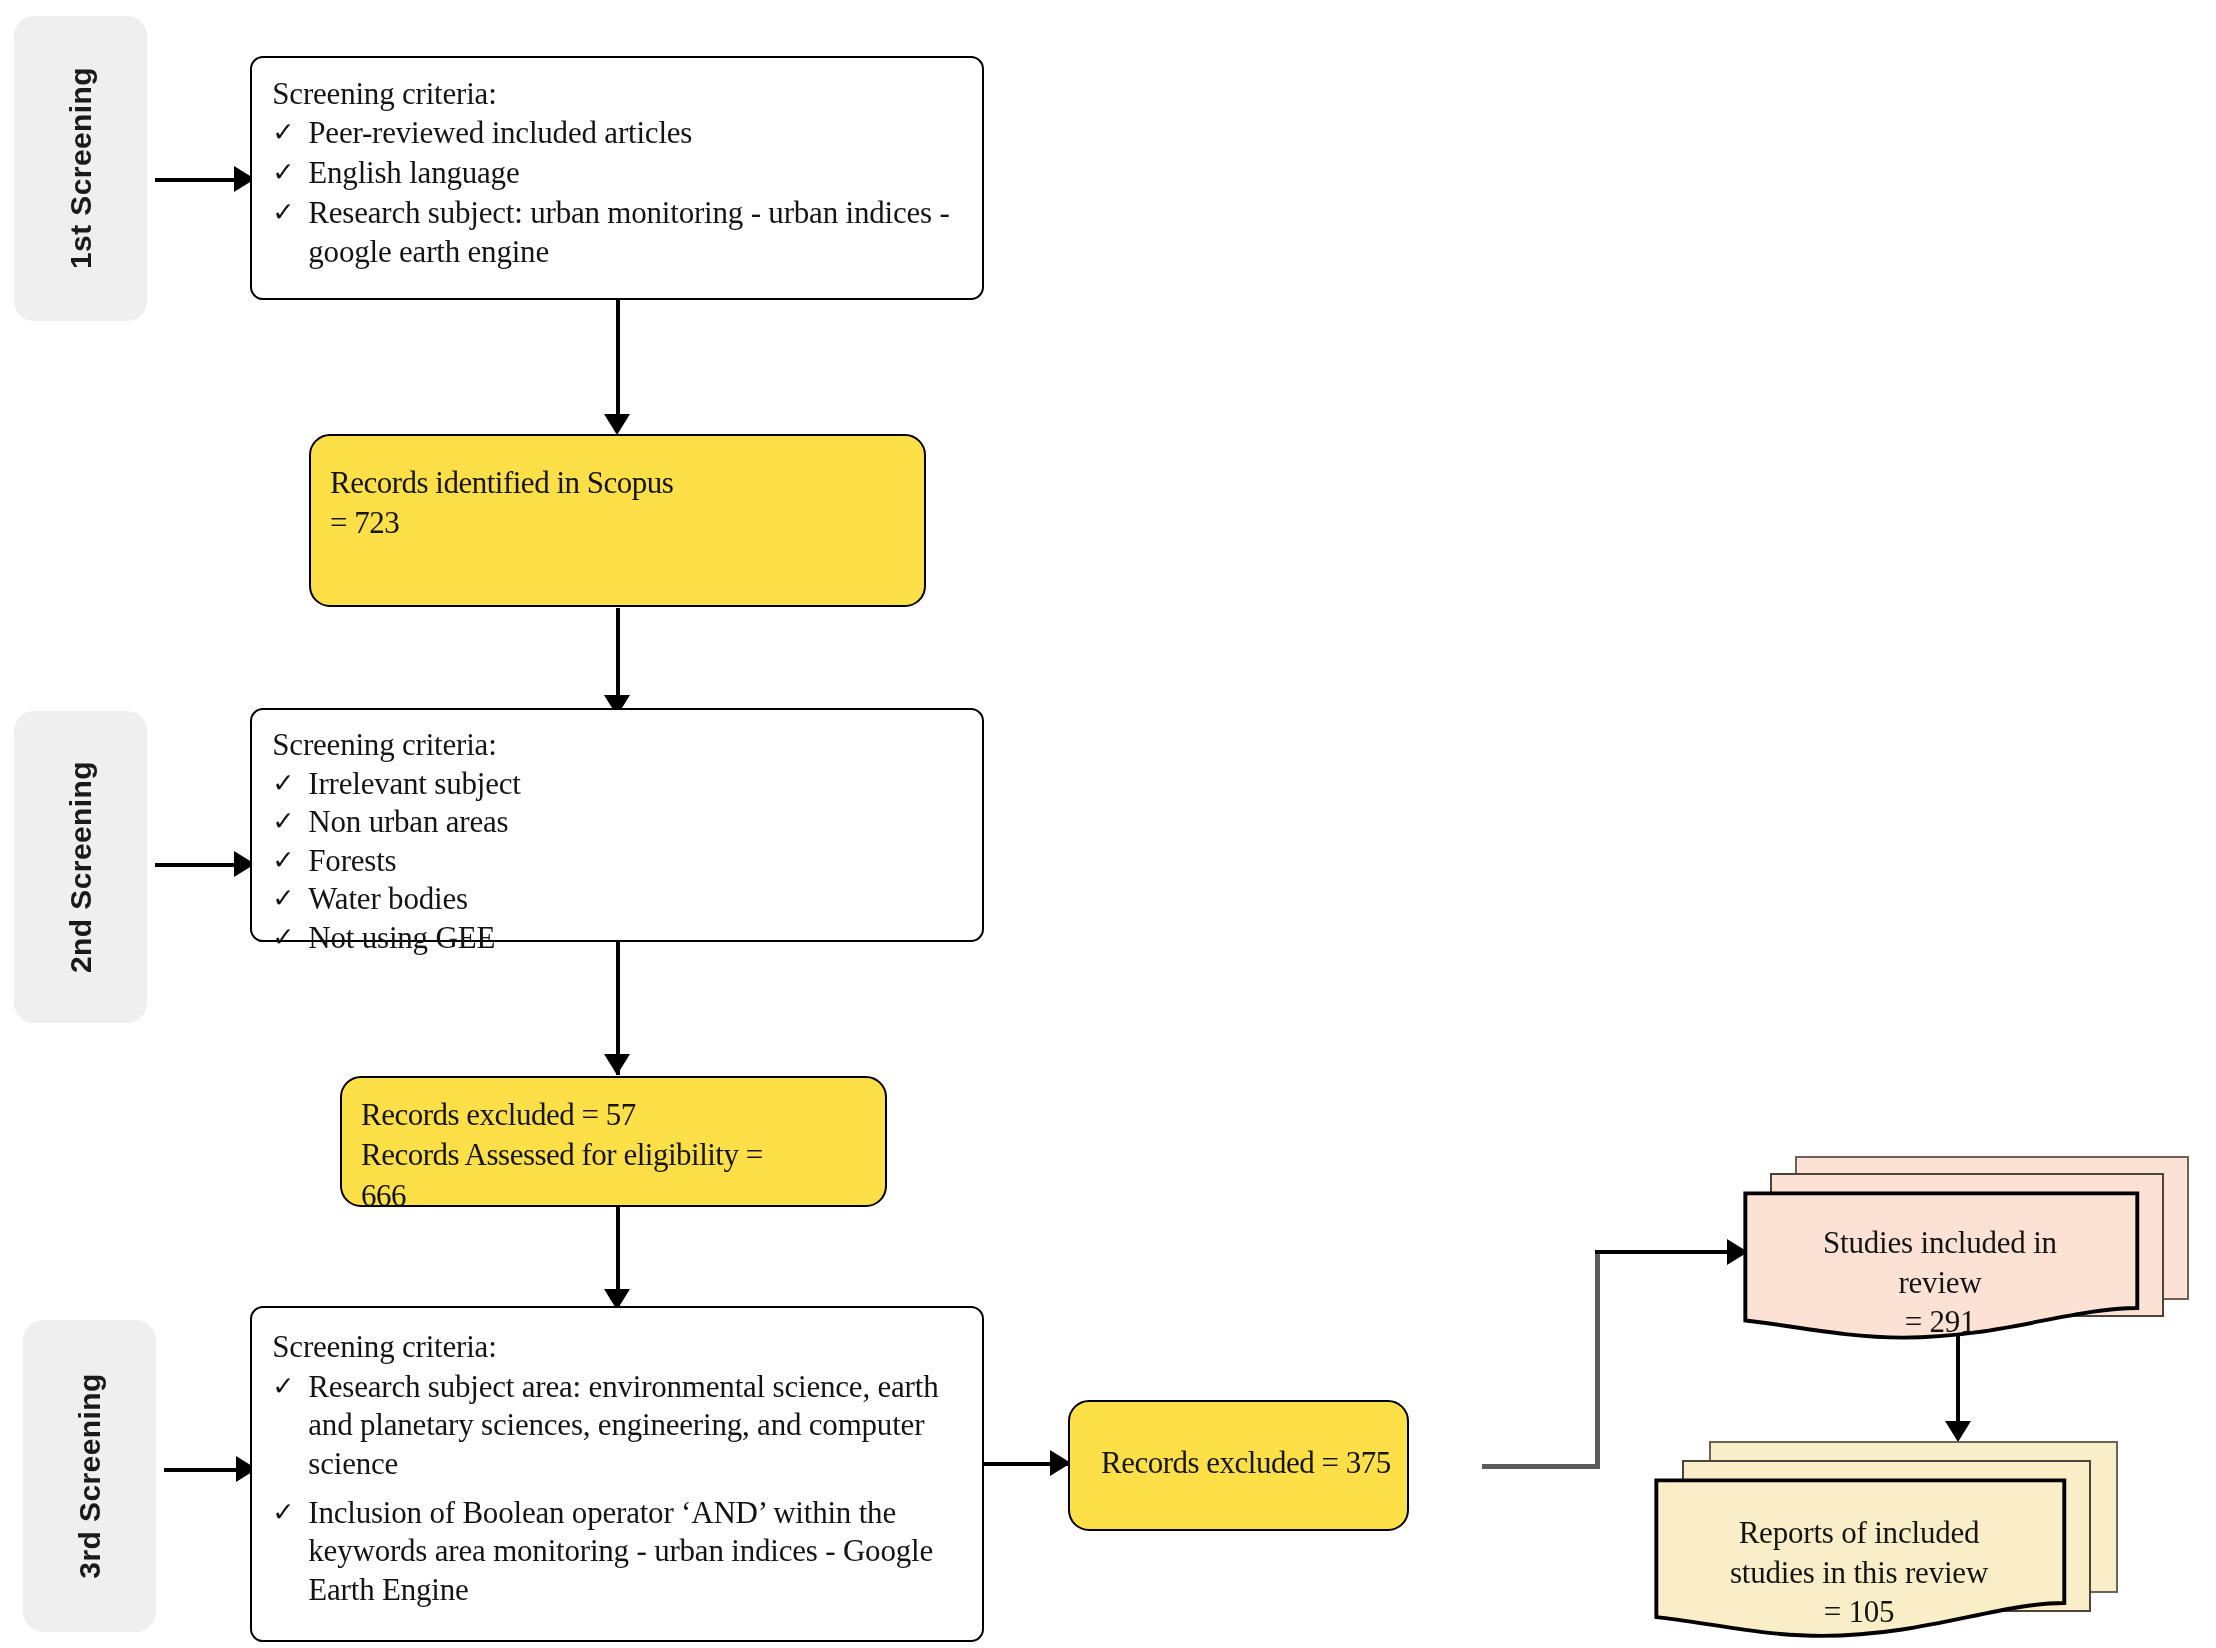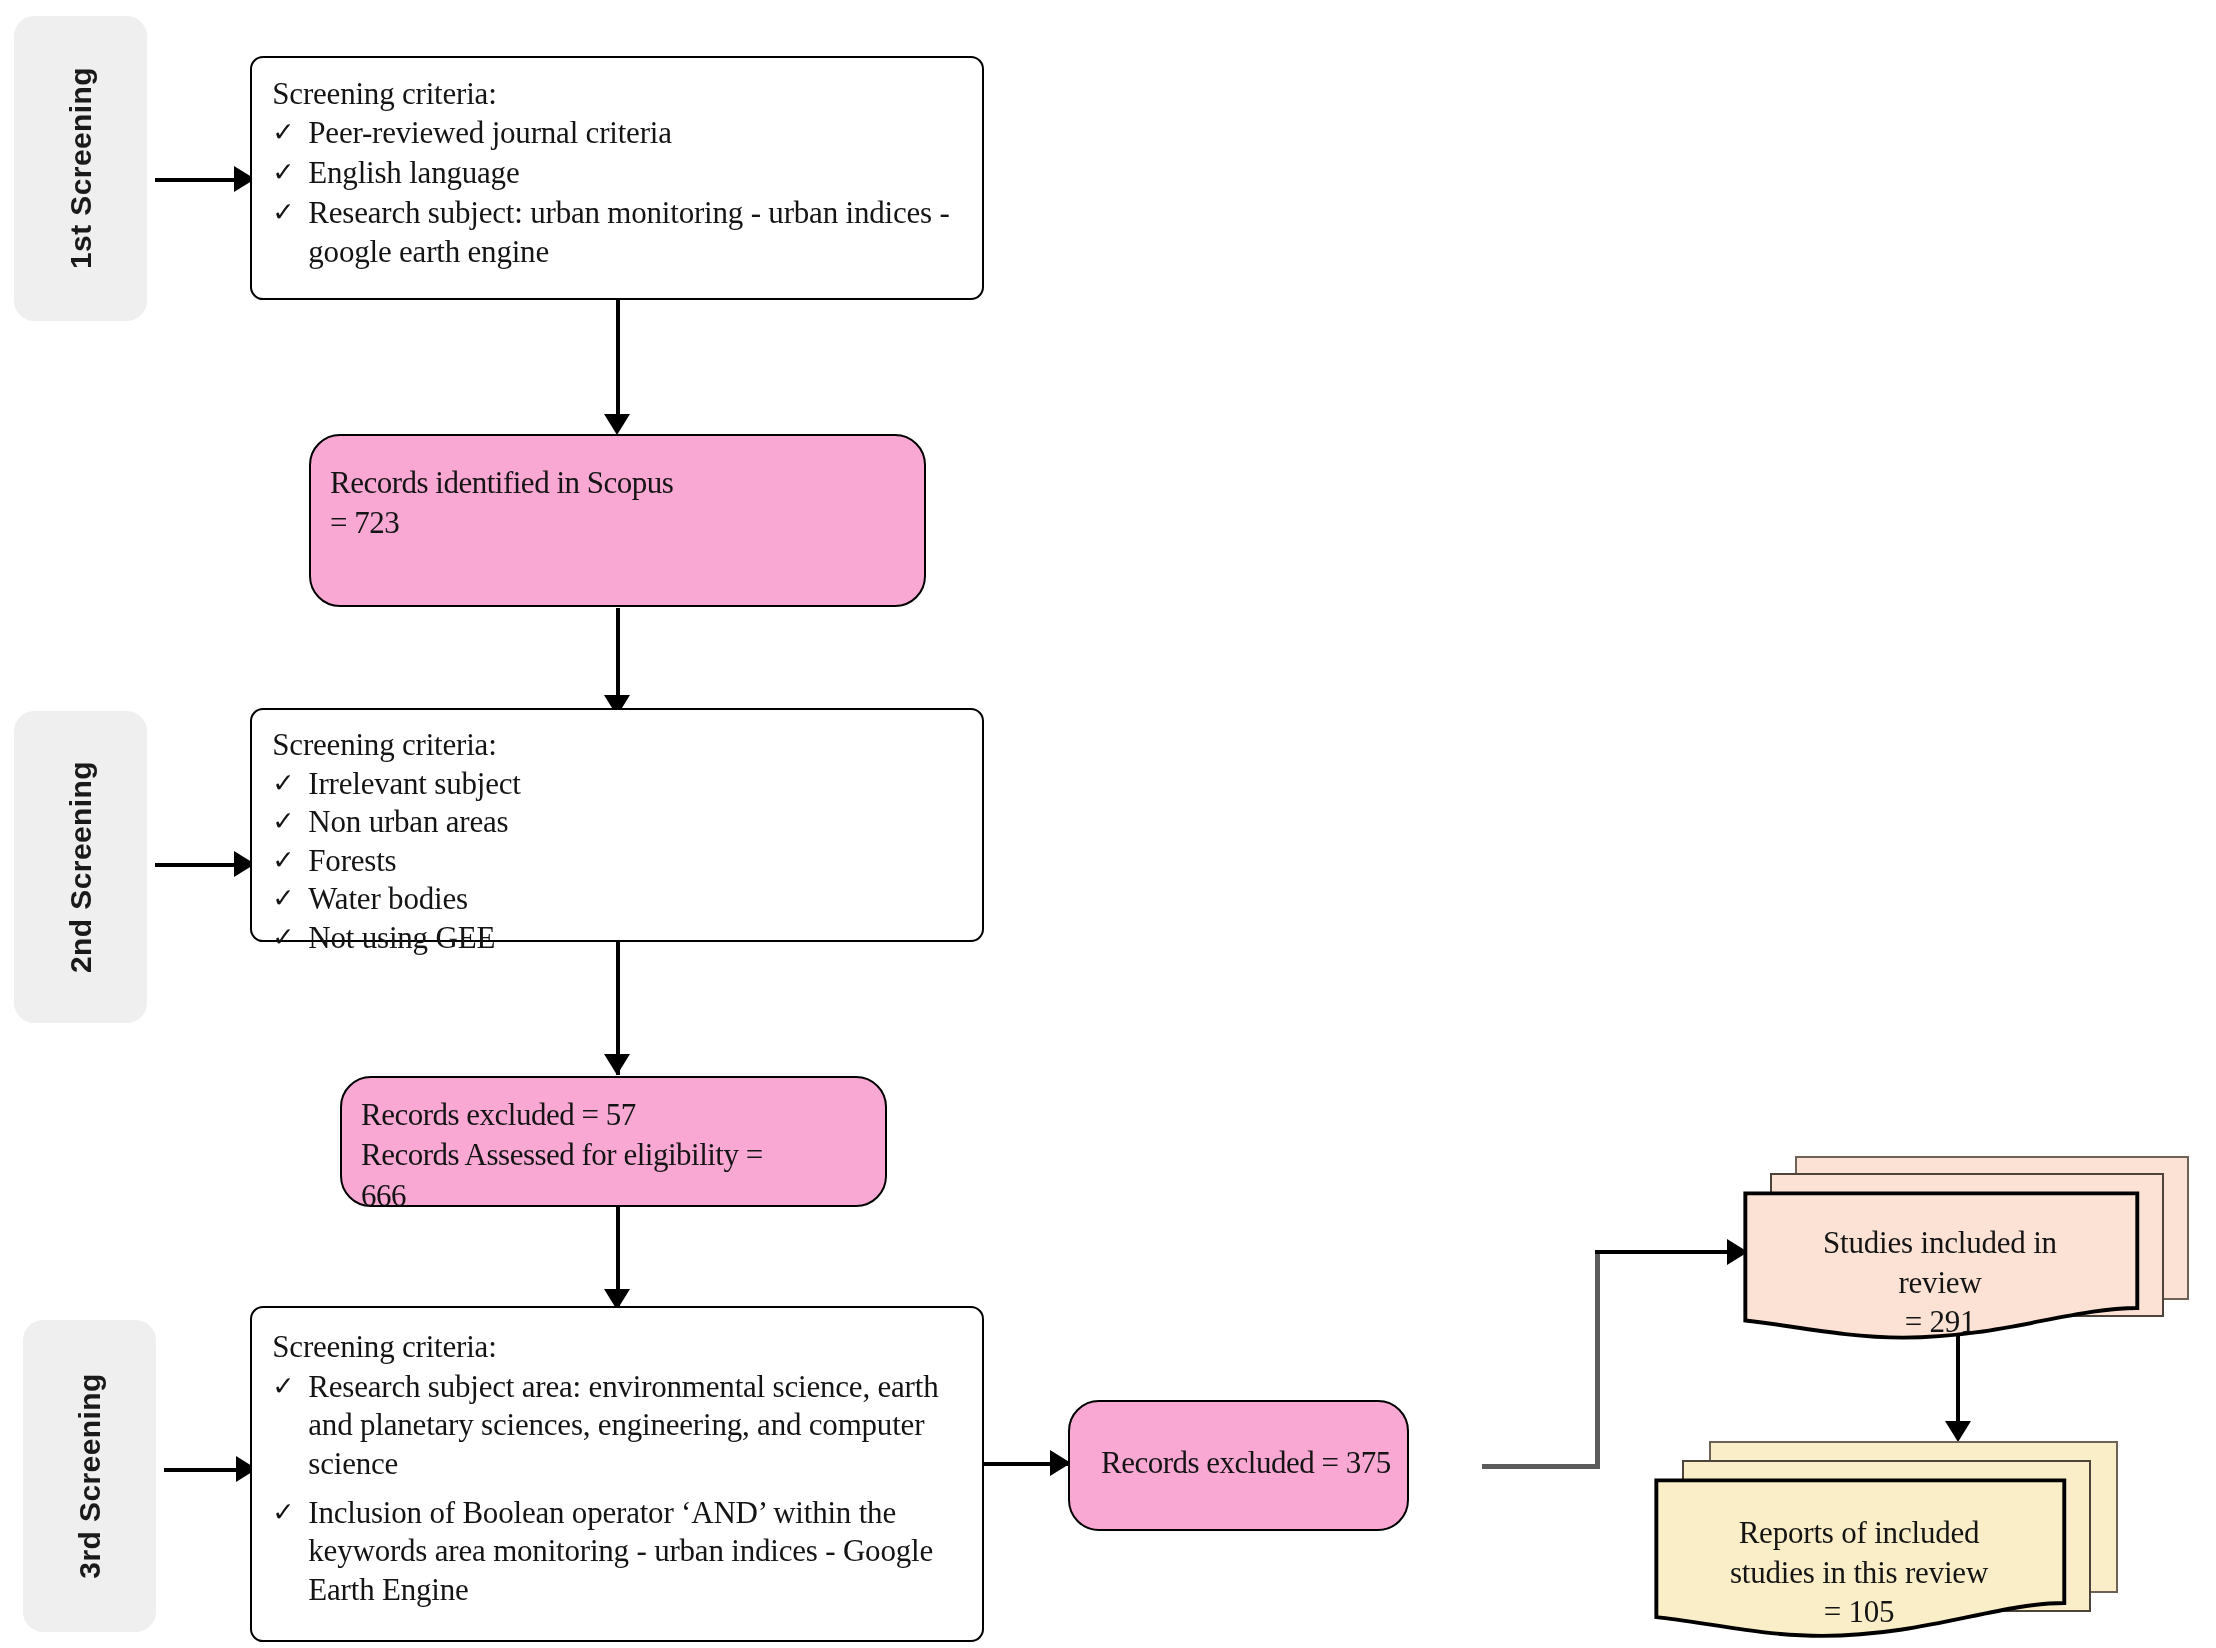--- a/index.html
+++ b/index.html
@@ -41,22 +41,22 @@
   .box {
     position: absolute;
     box-sizing: border-box;
     border: 2.3px solid #000000;
     background: #ffffff;
   }
   .box.rounded {
     border-radius: 13px;
   }
   .box.blue {
-    background: #f9a8d4;
-    border-radius: 31px;
+    background: #fde047;
+    border-radius: 21px;
   }
   .box-inner {
     position: absolute;
     left: 20.3px;
     right: 14px;
     top: 17px;
   }
   .box.blue .box-inner {
     left: 19px;
     right: 11px;
@@ -173,21 +173,21 @@
 
   <div class="conn" style="left:155px; top:178px; width:86px; height:3.9px;"></div>
   <div class="arrowhead-right" style="left:234px; top:166px;"></div>
 
   <div class="box rounded" style="left:250px; top:56px; width:734px; height:244px;">
     <div class="box-inner">
       <div class="heading">Screening criteria:</div>
       <ul class="criteria-list">
         <li>
           <span class="check">✓</span>
-          <span class="crit-text">Peer-reviewed journal criteria</span>
+          <span class="crit-text">Peer-reviewed included articles</span>
         </li>
         <li>
           <span class="check">✓</span>
           <span class="crit-text">English language</span>
         </li>
         <li>
           <span class="check">✓</span>
           <span class="crit-text">Research subject: urban monitoring - urban indices - google earth engine</span>
         </li>
       </ul>

